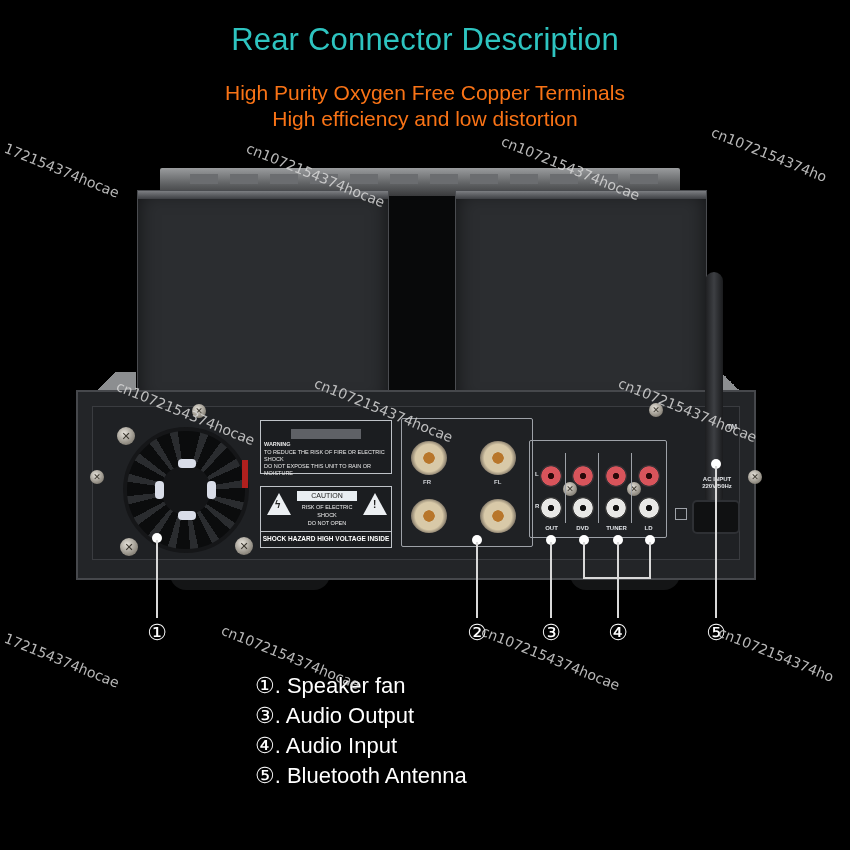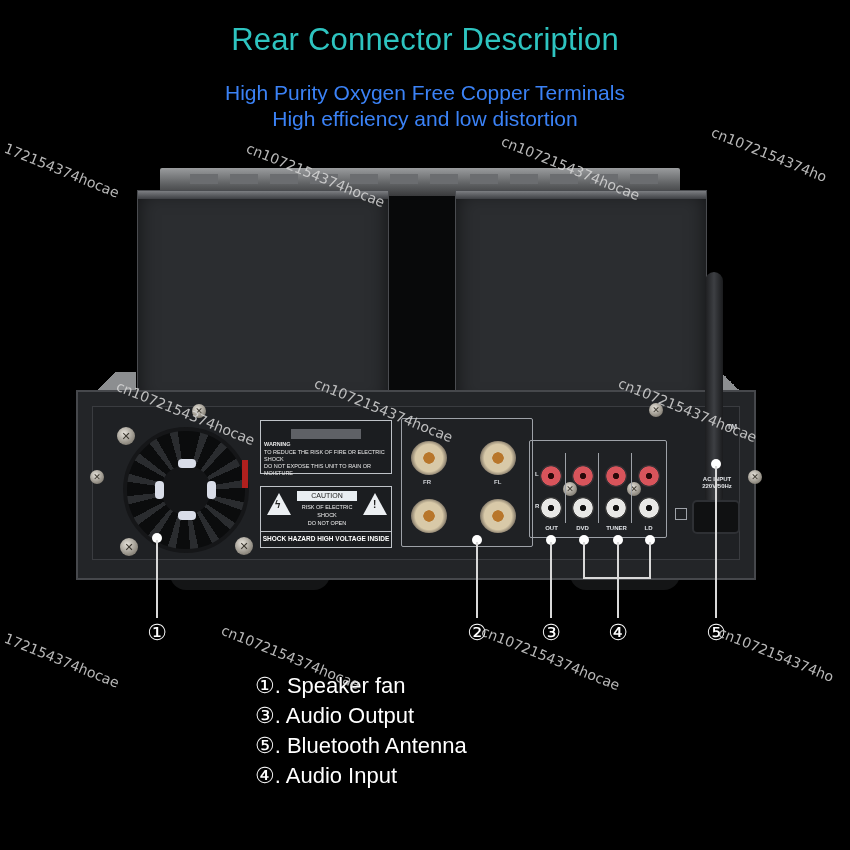--- a/index.html
+++ b/index.html
@@ -1,19 +1,19 @@
 <!DOCTYPE html>
 <html><head>
 <meta charset="utf-8">
 <style>
   html,body{margin:0;padding:0;background:#000;}
   body{width:850px;height:850px;position:relative;overflow:hidden;font-family:"Liberation Sans",sans-serif;color:#fff;}
   .abs{position:absolute;}
   .title{left:0;top:22px;width:850px;text-align:center;font-size:31px;color:#2ec4c0;letter-spacing:0.2px;}
-  .sub{left:0;width:850px;text-align:center;font-size:21px;color:#3b82f6;}
+  .sub{left:0;width:850px;text-align:center;font-size:21px;color:#f97316;}
   .sub1{top:81px;}
   .sub2{top:107px;}
 
   
   .topplate{left:160px;top:168px;width:520px;height:28px;background:linear-gradient(#9a9c9e,#5c5e60 60%,#3a3b3d);border-radius:2px;}
   .vent{position:absolute;top:6px;width:28px;height:10px;background:#6b6d70;}
   .xfmr{top:190px;height:215px;background:#2b2d30;border:1px solid #4a4c50;box-shadow:inset 0 0 20px rgba(0,0,0,.6);}
   .xfmr-l{left:137px;width:250px;}
   .xfmr-r{left:455px;width:250px;}
   .xfmr-top{position:absolute;left:0;top:0;right:0;height:8px;background:linear-gradient(#7c7e82,#3d3f43);}
@@ -223,22 +223,22 @@
   <div class="cnum" style="left:603px;top:620px">④</div>
 
   <div class="dot" style="left:711px;top:459px"></div>
   <div class="vline" style="left:715px;top:466px;height:152px"></div>
   <div class="cnum" style="left:701px;top:620px">⑤</div>
 </div>
 
 <div class="abs legend">
   <div class="legend-item">①. Speaker fan</div>
   <div class="legend-item">③. Audio Output</div>
+  <div class="legend-item">④. Audio Input</div>
   <div class="legend-item">⑤. Bluetooth Antenna</div>
-  <div class="legend-item">④. Audio Input</div>
 </div>
 
 <div class="wm" style="left:8px;top:140px">172154374hocae</div>
 <div class="wm" style="left:250px;top:140px">cn1072154374hocae</div>
 <div class="wm" style="left:505px;top:133px">cn1072154374hocae</div>
 <div class="wm" style="left:715px;top:124px">cn1072154374ho</div>
 <div class="wm" style="left:120px;top:378px">cn1072154374hocae</div>
 <div class="wm" style="left:318px;top:375px">cn1072154374hocae</div>
 <div class="wm" style="left:622px;top:375px">cn1072154374hocae</div>
 <div class="wm" style="left:8px;top:630px">172154374hocae</div>

